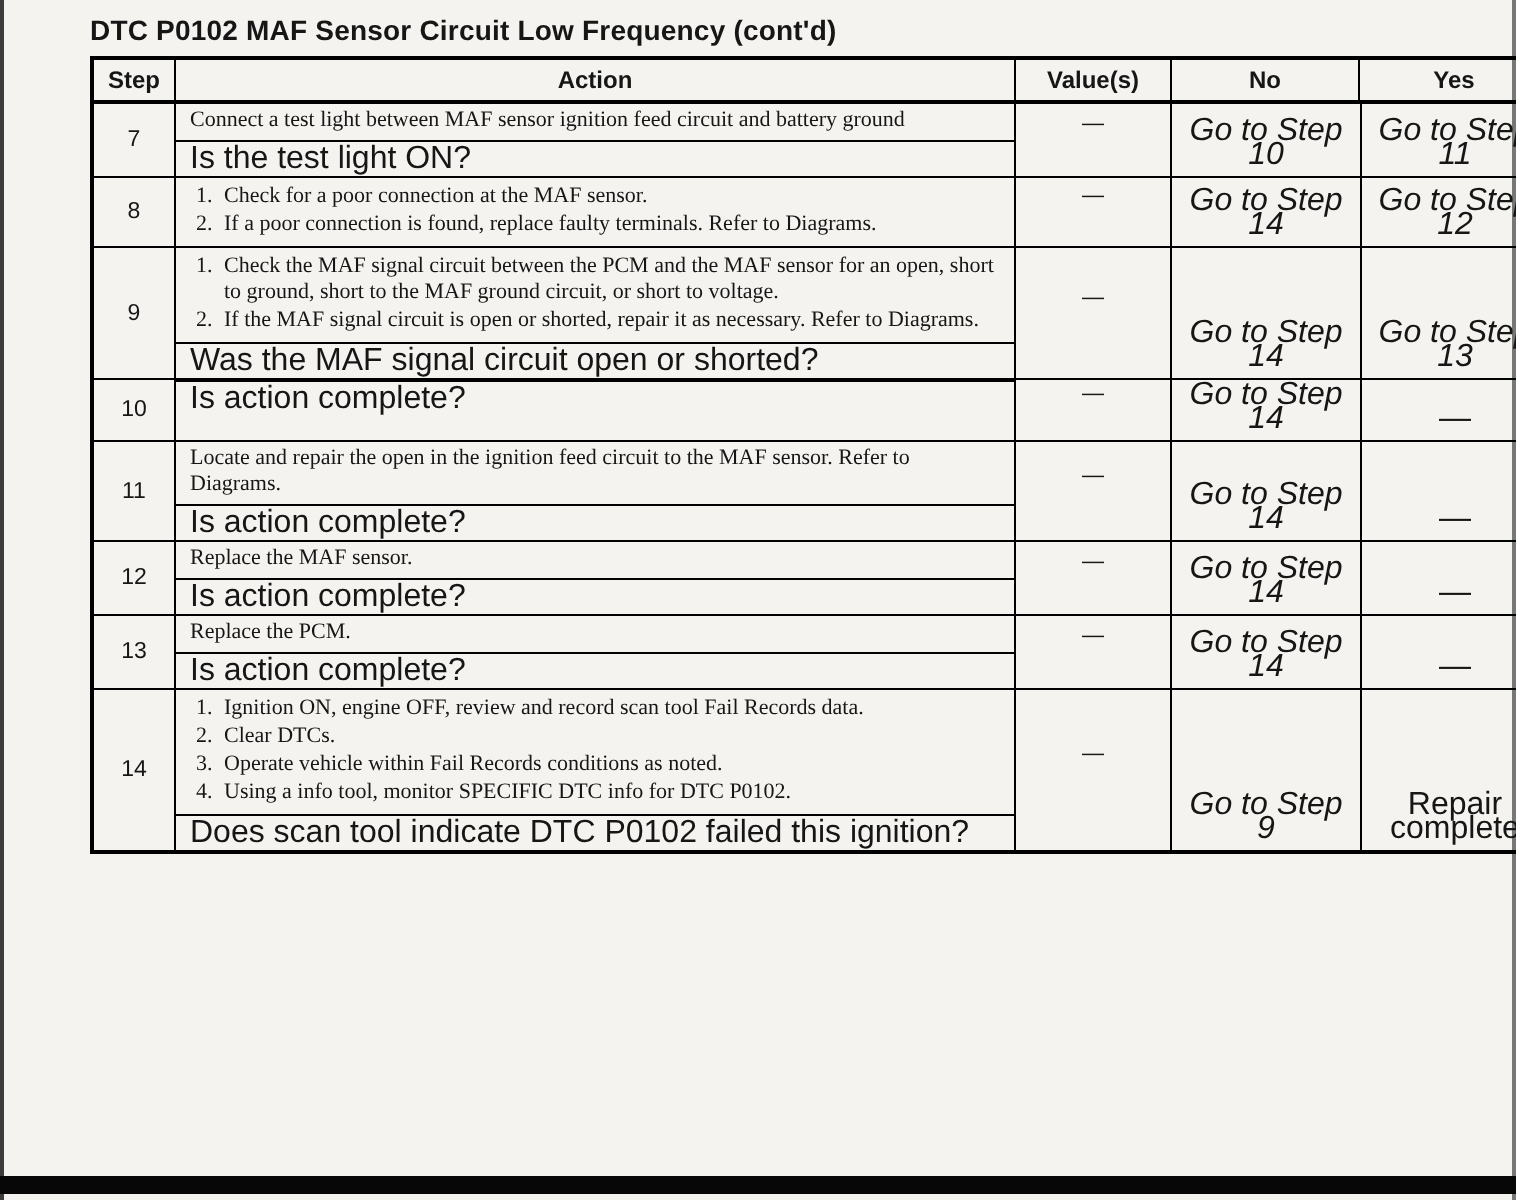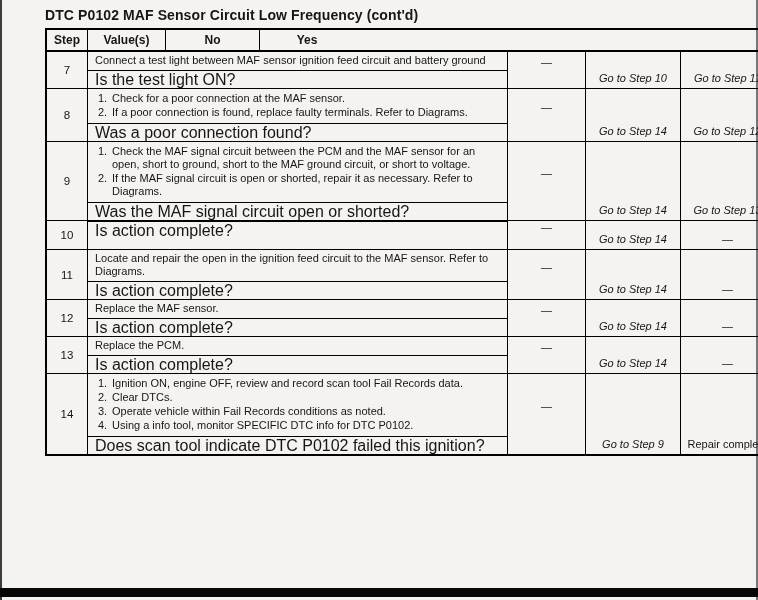--- a/index.html
+++ b/index.html
@@ -22,30 +22,30 @@
   .hrow { border-bottom: 1px solid #000; }
   .cell { border-left: 1px solid #000; min-width: 0; }
   .trow .cell:first-child { border-left: none; }
   .c-step { flex: 0 0 40px; display: flex; align-items: center; justify-content: center; font-size: 11.5px; }
   .c-action { flex: 1 1 auto; display: flex; flex-direction: column; }
   .c-value { flex: 0 0 78px; display: flex; align-items: center; justify-content: center; font-size: 11px; padding-bottom: 16px; }
   .c-yes { flex: 0 0 95px; }
   .c-no  { flex: 0 0 94px; }
   .c-yes, .c-no {
     display: flex; align-items: flex-end; justify-content: center;
-    font-size: 11px; line-height: 12px;
+    text-align: center; font-size: 16px; line-height: 12px;
     padding: 2px 3px 4px;
   }
   .ital { font-style: italic; }
   .hrow .cell {
     display: flex; align-items: center; justify-content: center;
     font-weight: bold; font-size: 12px; padding: 3px 2px; text-align: center;
   }
   .action-body { flex: 1 1 auto; display: flex; flex-direction: column; }
-  .seg { flex: 1 1 auto; padding: 2px 7px 3px; font-size: 11px; line-height: 13px; }
+  .seg { flex: 1 1 auto; padding: 2px 7px 3px; font-size: 11px; line-height: 13px; font-family: Liberation Serif, serif; }
   .seg + .seg { border-top: 1px solid #000; }
   .action-question { border-top: 1px solid #000; padding: 2px 7px 2px; font-size: 16px; line-height: 13px; }
   .li { display: flex; margin: 1px 0 1px; }
   .li .num { flex: 0 0 17px; padding-left: 3px; }
   .li .txt { flex: 1 1 auto; padding-right: 2px; }
   .seg b { font-weight: bold; }
   .scan-left   { position: absolute; left: 0; top: 0; width: 2px; height: 600px; background: #3c3c3c; }
   .scan-right  { position: absolute; right: 0; top: 0; width: 2px; height: 600px; background: #777; }
   .scan-bottom { position: absolute; left: 0; bottom: 3px; width: 758px; height: 9px; background: #070707; }
 </style>
@@ -55,20 +55,21 @@
 <div class="scan-left"></div>
 <div class="scan-right"></div>
 <div class="scan-bottom"></div>
 
 <div class="sheet">
   <div class="page-title">DTC P0102 MAF Sensor Circuit Low Frequency (cont'd)</div>
 
   <div class="dtc-table">
     <div class="trow hrow">
       <div class="cell c-step">Step</div>
+      <div class="cell c-action">Action</div>
       <div class="cell c-value">Value(s)</div>
       <div class="cell c-no">No</div>
       <div class="cell c-yes">Yes</div>
     </div>
 
   <div class="trow">
     <div class="cell c-step">7</div>
     <div class="cell c-action">
       <div class="action-body">
             <div class="seg">Connect a test light between MAF sensor ignition feed circuit and battery ground</div>
@@ -88,21 +89,20 @@
               <div class="li">
                 <span class="num">1.</span>
                 <span class="txt">Check for a poor connection at the MAF sensor.</span>
               </div>
               <div class="li">
                 <span class="num">2.</span>
                 <span class="txt">If a poor connection is found, replace faulty terminals. Refer to Diagrams.</span>
               </div>
             </div>
           </div>
-      <div class="action-question">Was a poor connection found?</div>
     </div>
     <div class="cell c-value">—</div>
     <div class="cell c-yes ital">Go to Step 14</div>
     <div class="cell c-no ital">Go to Step 12</div>
   </div>
 
   <div class="trow">
     <div class="cell c-step">9</div>
     <div class="cell c-action">
       <div class="action-body">

